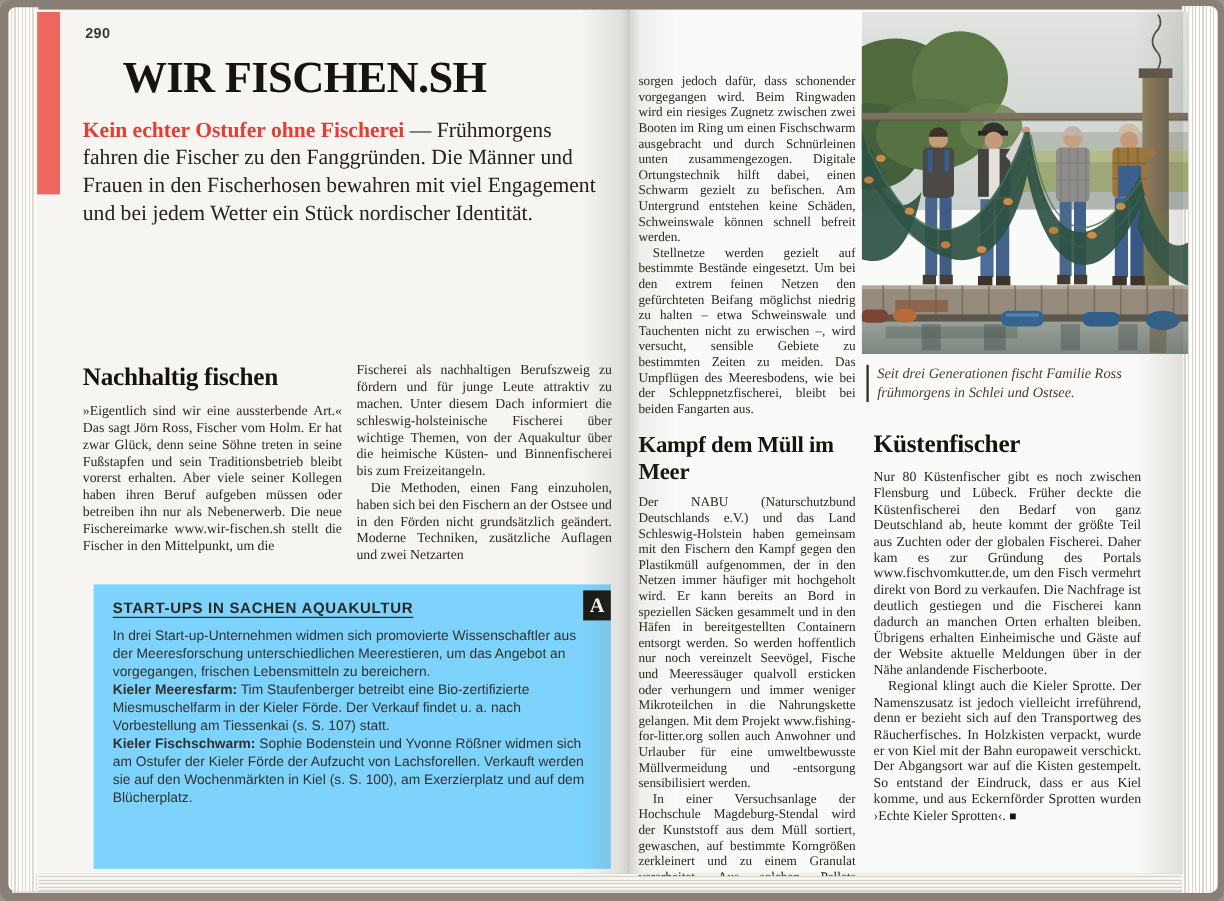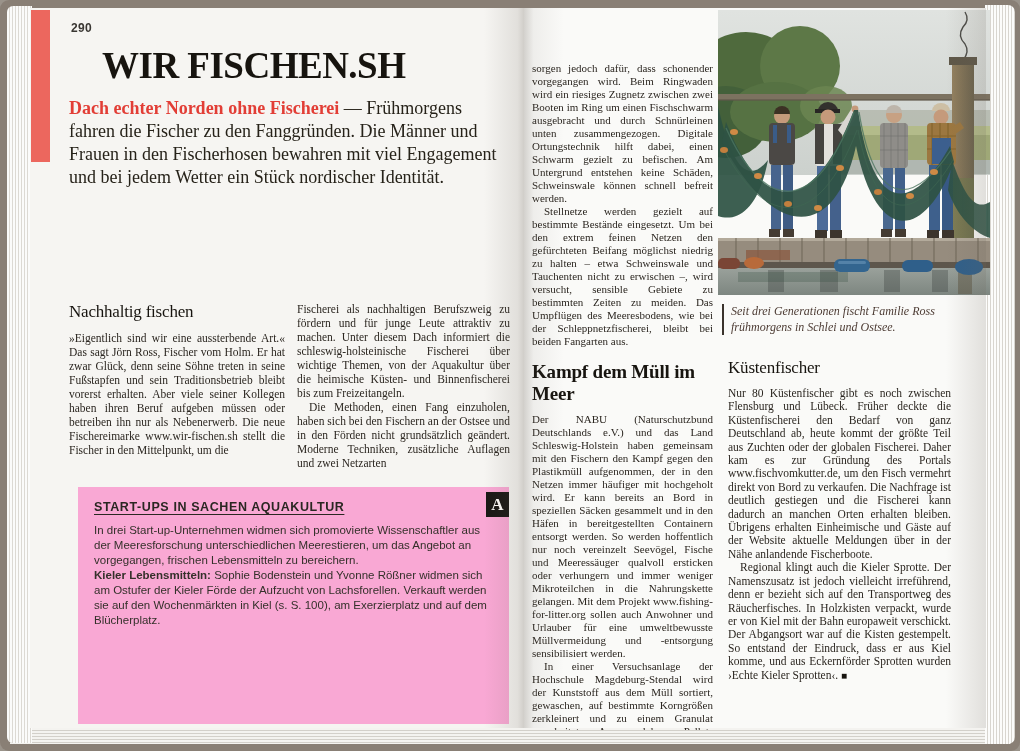--- a/index.html
+++ b/index.html
@@ -23,28 +23,28 @@
 
   
   .red-tab{position:absolute;left:31px;top:10px;width:19px;height:152px;background:#ec675e;}
   .pagenum{position:absolute;left:71px;top:21px;font-family:"Liberation Sans",sans-serif;
     font-size:12px;font-weight:bold;color:#3a3733;letter-spacing:.3px;}
   .title{position:absolute;left:68px;top:44px;font-size:37px;font-weight:bold;color:#17140f;
     letter-spacing:-.5px;margin-left:34px;}
   .lead{position:absolute;left:69px;top:97px;width:440px;font-size:18px;line-height:23px;color:#262219;}
   .lead .hl{color:#e23e36;font-weight:bold;}
   .lead .dash{color:#262219;}
-  .colhead{font-size:17px;font-weight:normal;color:#17140f;margin:0 0 9px 0;letter-spacing:-.2px;}
+  .colhead{font-size:21px;font-weight:bold;color:#17140f;margin:0 0 9px 0;letter-spacing:-.2px;}
   .bodytxt{font-size:11.5px;line-height:14px;color:#2b2620;text-align:justify;margin:0;hyphens:auto;}
   .bodytxt.indent{text-indent:12px;}
   .col{position:absolute;overflow:hidden;}
   .col-l1{left:69px;top:302px;width:216px;height:184px;}
   .col-l2{left:297px;top:302px;width:213px;height:184px;}
   
-  .infobox{position:absolute;left:78px;top:487px;width:431px;height:237px;background:#f9a8d4;
+  .infobox{position:absolute;left:78px;top:487px;width:431px;height:237px;background:#7dd3fc;
     font-family:"Liberation Sans",sans-serif;box-sizing:border-box;padding:13px 16px 10px 16px;}
   .infobox h3{margin:0 0 9px 0;font-size:12.5px;letter-spacing:.6px;color:#2a2722;
     text-decoration:underline;text-underline-offset:3px;text-decoration-thickness:1px;width:fit-content;}
   .infobox p{margin:0;font-size:11.5px;line-height:15px;color:#34302a;}
   .abadge{position:absolute;top:5px;right:0;width:23px;height:25px;background:#191815;color:#fcfbf8;
     font-family:"Liberation Serif",serif;font-weight:bold;font-size:17px;display:flex;
     align-items:center;justify-content:center;}
 
   
   .photo{position:absolute;left:718px;top:10px;width:272px;height:285px;overflow:hidden;}
@@ -64,36 +64,37 @@
   <div class="book"></div>
   <div class="stack-bottom"></div>
   <div class="stack-left"></div>
   <div class="stack-right"></div>
   <div class="page page-left"></div>
   <div class="page page-right"></div>
 
   <div class="red-tab"></div>
   <div class="pagenum">290</div>
   <div class="title">WIR FISCHEN.SH</div>
-  <div class="lead"><span class="hl">Dach echter Norden ohne Fischerei</span><span class="dash"> — </span><span>Frühmorgens fahren die Fischer zu den Fanggründen. Die Männer und Frauen in den Fischerhosen bewahren mit viel Engagement und bei jedem Wetter ein Stück nordischer Identität.</span></div>
+  <div class="lead"><span class="hl">Kein echter Ostufer ohne Fischerei</span><span class="dash"> — </span><span>Frühmorgens fahren die Fischer zu den Fanggründen. Die Männer und Frauen in den Fischerhosen bewahren mit viel Engagement und bei jedem Wetter ein Stück nordischer Identität.</span></div>
 
   <div class="col col-l1">
     <h2 class="colhead">Nachhaltig fischen</h2>
     <p class="bodytxt">»Eigentlich sind wir eine aussterbende Art.« Das sagt Jörn Ross, Fischer vom Holm. Er hat zwar Glück, denn seine Söhne treten in seine Fußstapfen und sein Traditionsbetrieb bleibt vorerst erhalten. Aber viele seiner Kollegen haben ihren Beruf aufgeben müssen oder betreiben ihn nur als Nebenerwerb. Die neue Fischereimarke www.wir-fischen.sh stellt die Fischer in den Mittelpunkt, um die</p>
   </div>
   <div class="col col-l2">
     <p class="bodytxt">Fischerei als nachhaltigen Berufszweig zu fördern und für junge Leute attraktiv zu machen. Unter diesem Dach informiert die schleswig-holsteinische Fischerei über wichtige Themen, von der Aquakultur über die heimische Küsten- und Binnenfischerei bis zum Freizeitangeln.</p>
     <p class="bodytxt indent">Die Methoden, einen Fang einzuholen, haben sich bei den Fischern an der Ostsee und in den Förden nicht grundsätzlich geändert. Moderne Techniken, zusätzliche Auflagen und zwei Netzarten</p>
   </div>
 
   <div class="infobox">
     <div class="abadge">A</div>
     <h3>START-UPS IN SACHEN AQUAKULTUR</h3>
     <p>In drei Start-up-Unternehmen widmen sich promovierte Wissenschaftler aus der Meeresforschung unterschiedlichen Meerestieren, um das Angebot an vorgegangen, frischen Lebensmitteln zu bereichern.</p>
-    <p><b>Kieler Lebensmitteln:</b><span> Sophie Bodenstein und Yvonne Rößner widmen sich am Ostufer der Kieler Förde der Aufzucht von Lachsforellen. Verkauft werden sie auf den Wochenmärkten in Kiel (s. S. 100), am Exerzierplatz und auf dem Blücherplatz.</span></p>
+    <p><b>Kieler Meeresfarm:</b><span> Tim Staufenberger betreibt eine Bio-zertifizierte Miesmuschelfarm in der Kieler Förde. Der Verkauf findet u. a. nach Vorbestellung am Tiessenkai (s. S. 107) statt.</span></p>
+    <p><b>Kieler Fischschwarm:</b><span> Sophie Bodenstein und Yvonne Rößner widmen sich am Ostufer der Kieler Förde der Aufzucht von Lachsforellen. Verkauft werden sie auf den Wochenmärkten in Kiel (s. S. 100), am Exerzierplatz und auf dem Blücherplatz.</span></p>
   </div>
 
   <div class="col col-m">
     <p class="bodytxt">sorgen jedoch dafür, dass schonender vorgegangen wird. Beim Ringwaden wird ein riesiges Zugnetz zwischen zwei Booten im Ring um einen Fischschwarm ausgebracht und durch Schnürleinen unten zusammengezogen. Digitale Ortungstechnik hilft dabei, einen Schwarm gezielt zu befischen. Am Untergrund entstehen keine Schäden, Schweinswale können schnell befreit werden.</p>
     <p class="bodytxt indent">Stellnetze werden gezielt auf bestimmte Bestände eingesetzt. Um bei den extrem feinen Netzen den gefürchteten Beifang möglichst niedrig zu halten – etwa Schweinswale und Tauchenten nicht zu erwischen –, wird versucht, sensible Gebiete zu bestimmten Zeiten zu meiden. Das Umpflügen des Meeresbodens, wie bei der Schleppnetzfischerei, bleibt bei beiden Fangarten aus.</p>
     <h2 class="midhead">Kampf dem Müll im Meer</h2>
     <p class="bodytxt">Der NABU (Naturschutzbund Deutschlands e.V.) und das Land Schleswig-Holstein haben gemeinsam mit den Fischern den Kampf gegen den Plastikmüll aufgenommen, der in den Netzen immer häufiger mit hochgeholt wird. Er kann bereits an Bord in speziellen Säcken gesammelt und in den Häfen in bereitgestellten Containern entsorgt werden. So werden hoffentlich nur noch vereinzelt Seevögel, Fische und Meeressäuger qualvoll ersticken oder verhungern und immer weniger Mikroteilchen in die Nahrungskette gelangen. Mit dem Projekt www.fishing-for-litter.org sollen auch Anwohner und Urlauber für eine umweltbewusste Müllvermeidung und -entsorgung sensibilisiert werden.</p>
     <p class="bodytxt indent">In einer Versuchsanlage der Hochschule Magdeburg-Stendal wird der Kunststoff aus dem Müll sortiert, gewaschen, auf bestimmte Korngrößen zerkleinert und zu einem Granulat verarbeitet. Aus solchen Pellets entstehen neue Kunststoffobjekte, wie etwa Brillengestelle.</p>
   </div>
 

